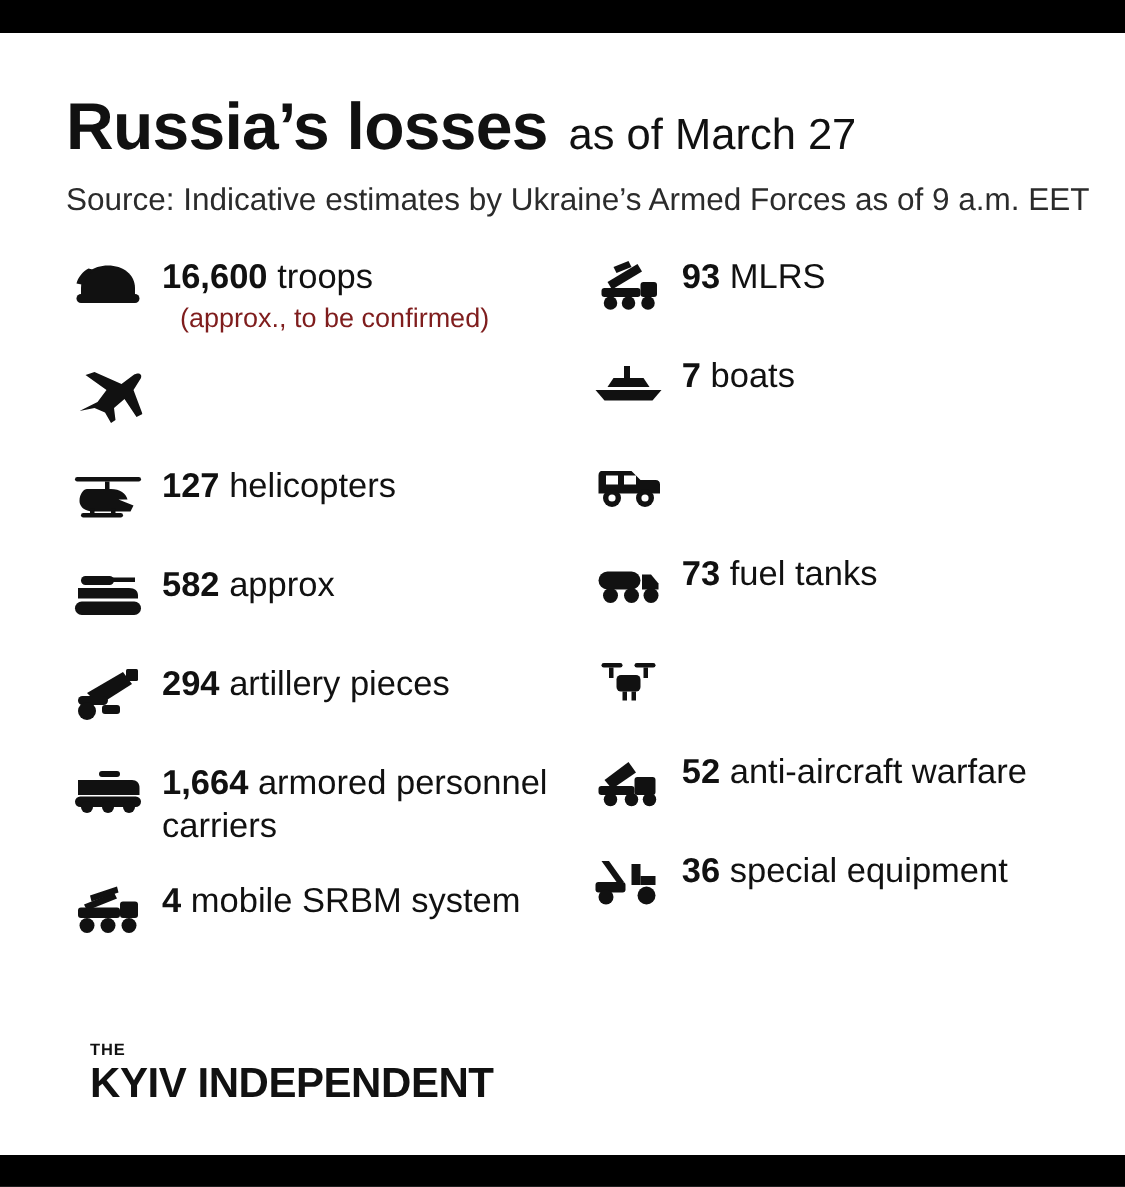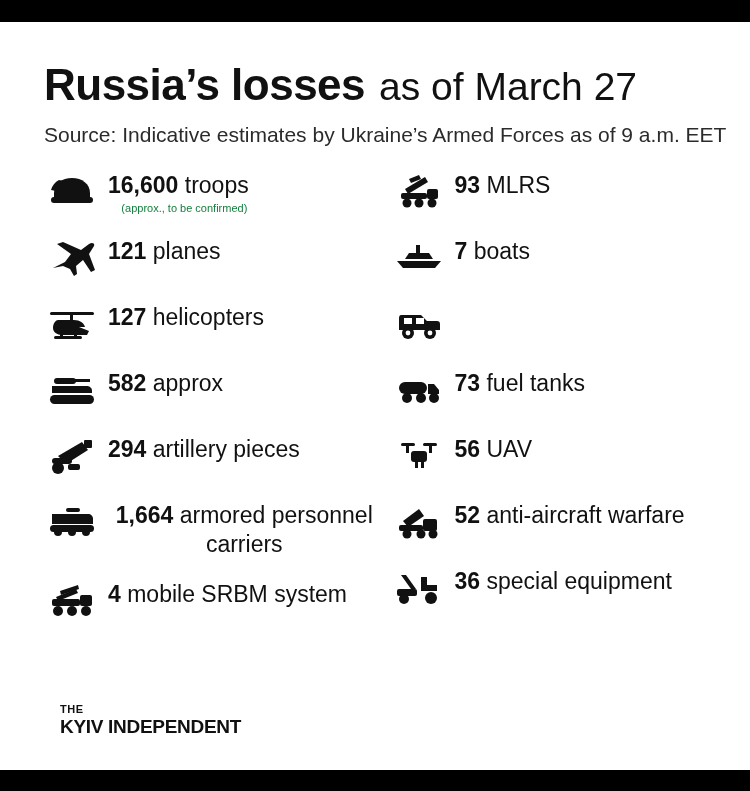--- a/index.html
+++ b/index.html
@@ -36,37 +36,36 @@
     margin-bottom: 4px;
   }
   .title-main {
     font-size: 44px;
     font-weight: bold;
     color: #111111;
     letter-spacing: -0.5px;
     line-height: 1.05;
   }
   .title-sub {
-    font-size: 39px;
+    font-size: 29px;
     font-weight: normal;
     color: #111111;
   }
   .source {
     font-size: 21px;
     color: #2b2b2b;
     margin-top: 14px;
     margin-bottom: 20px;
   }
   .columns {
     display: flex;
     gap: 0px;
   }
   .col {
     width: 50%;
-    text-align: center;
   }
   .col.right {
     padding-left: 10px;
   }
   .row {
     display: flex;
     align-items: flex-start;
     margin-bottom: 16px;
     min-height: 50px;
   }
@@ -86,40 +85,40 @@
   }
   .line {
     font-size: 23px;
     color: #111111;
     line-height: 1.28;
   }
   .num {
     font-weight: bold;
   }
   .note {
-    font-size: 11px;
-    color: #15803d;
+    font-size: 18px;
+    color: #7f1d1d;
     margin-top: 2px;
     margin-left: 12px;
   }
   .logo {
     position: absolute;
     left: 60px;
     bottom: 34px;
   }
   .logo-the {
     font-size: 11px;
     font-weight: bold;
     letter-spacing: 0.6px;
     color: #111111;
     line-height: 1;
     margin-bottom: 2px;
   }
   .logo-name {
-    font-size: 19px;
+    font-size: 28px;
     font-weight: bold;
     letter-spacing: -0.3px;
     color: #111111;
     line-height: 1;
   }
 </style>
 </head>
 <body>
 
 <div class="frame">
@@ -148,23 +147,20 @@
             <div class="line"><span class="num">16,600</span> <span>troops</span></div>
             <div class="note">(approx., to be confirmed)</div>
           </div>
         </div>
 
         <div class="row">
           <div class="icon">
             <svg width="46" height="40" viewBox="0 0 46 40">
               <path fill="#111" d="M4 30l12-6 6-8-14-10 6-2 18 8 8-6c3-2 6-1 5 2l-5 8 6 16-4 2-8-12-7 6 1 8-3 2-4-7-7-3z"></path>
             </svg>
-          </div>
-          <div class="txt">
-            <div class="line"><span class="num">121</span> <span>planes</span></div>
           </div>
         </div>
 
         <div class="row">
           <div class="icon">
             <svg width="52" height="40" viewBox="0 0 52 40">
               <rect x="4" y="8" width="44" height="3" rx="1.5" fill="#111"></rect>
               <rect x="24" y="11" width="3" height="5" fill="#111"></rect>
               <path fill="#111" d="M12 16h16c6 0 10 3 11 7h-6l10 4-2 4H16c-5 0-9-3-9-7 0-5 3-8 5-8z"></path>
               <rect x="8" y="32" width="28" height="3" rx="1.5" fill="#111"></rect>
@@ -307,23 +303,20 @@
             <svg width="44" height="36" viewBox="0 0 44 36">
               <rect x="4" y="5" width="14" height="3" rx="1.5" fill="#111"></rect>
               <rect x="26" y="5" width="14" height="3" rx="1.5" fill="#111"></rect>
               <rect x="9" y="8" width="3" height="7" fill="#111"></rect>
               <rect x="32" y="8" width="3" height="7" fill="#111"></rect>
               <rect x="14" y="13" width="16" height="11" rx="3" fill="#111"></rect>
               <rect x="18" y="24" width="3" height="6" fill="#111"></rect>
               <rect x="24" y="24" width="3" height="6" fill="#111"></rect>
             </svg>
           </div>
-          <div class="txt">
-            <div class="line"><span class="num">56</span> <span>UAV</span></div>
-          </div>
         </div>
 
         <div class="row">
           <div class="icon">
             <svg width="48" height="34" viewBox="0 0 48 34">
               <path fill="#111" d="M8 16L24 4l5 7-16 11z"></path>
               <rect x="4" y="20" width="24" height="6" rx="2" fill="#111"></rect>
               <rect x="28" y="14" width="14" height="12" rx="2" fill="#111"></rect>
               <circle cx="12" cy="29" r="4.5" fill="#111"></circle>
               <circle cx="26" cy="29" r="4.5" fill="#111"></circle>

